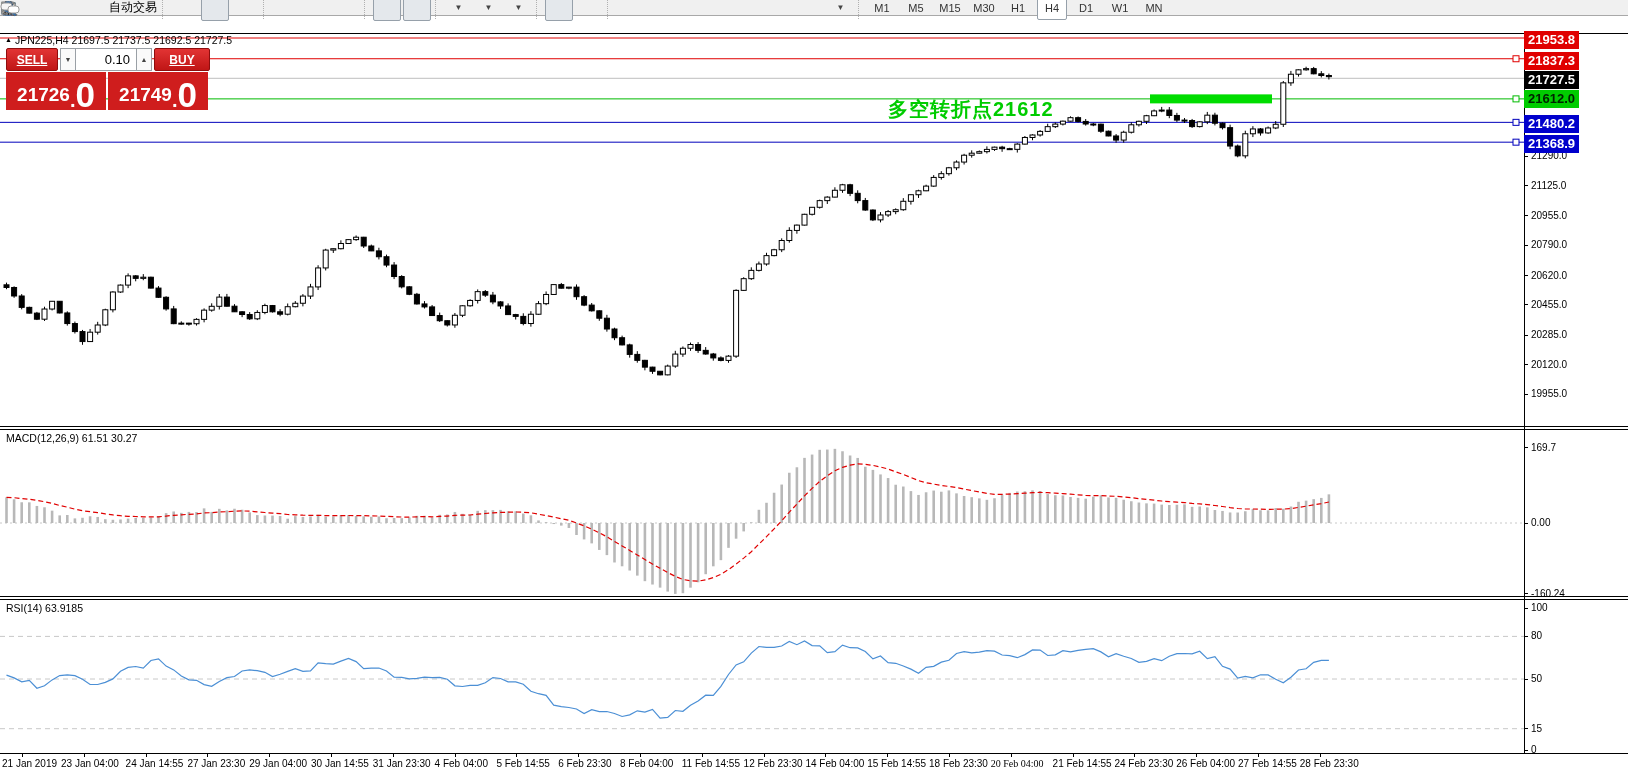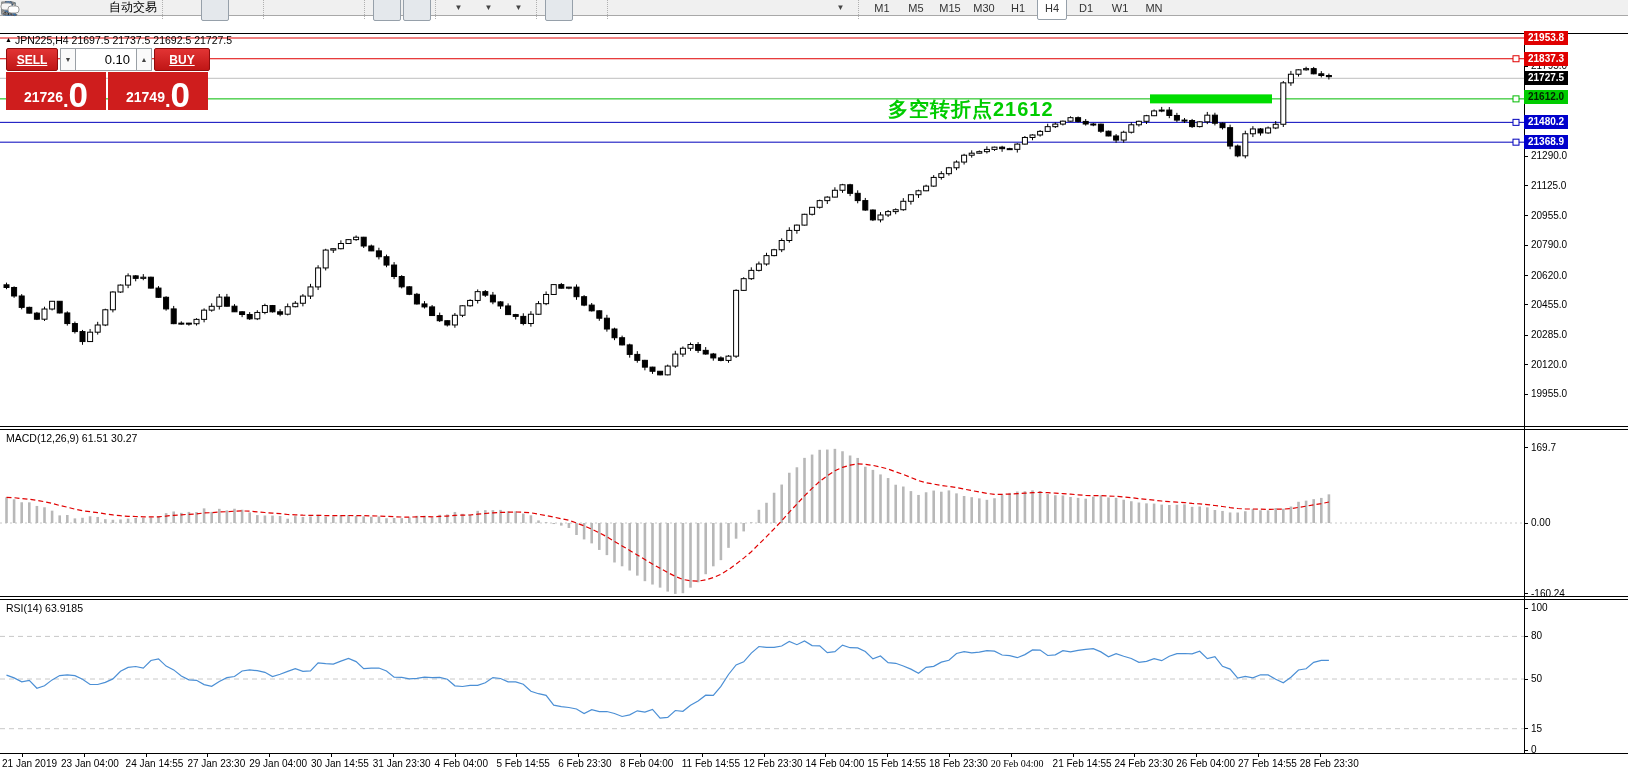--- a/index.html
+++ b/index.html
@@ -26,21 +26,21 @@
   #time-axis{position:absolute;top:753px;left:0;width:1628px;height:23px;background:#fff;}
   .hline{position:absolute;left:0;width:1628px;height:1px;background:#000;}
   #gutter{position:absolute;left:1524px;top:33px;width:104px;height:720px;}
   #gutter-border{position:absolute;left:1524px;top:33px;width:1px;height:720px;background:#000;}
   svg{position:absolute;left:0;top:0;}
   .pane-label{position:absolute;left:6px;top:2px;font-size:10.5px;color:#000;white-space:nowrap;z-index:5;}
   #symbol-title{position:absolute;left:5px;top:1px;font-size:10.5px;color:#000;z-index:6;white-space:nowrap;}
   #symbol-title .tri{font-size:7px;vertical-align:2px;margin-right:3px;}
   .ax-label{position:absolute;font-size:10px;color:#000;white-space:nowrap;}
   .ax-dash{position:absolute;left:0;width:4px;height:1px;background:#000;}
-  .lvl-tag{position:absolute;left:0;font-size:10px;font-weight:bold;padding:1px 4px 2px 4px;
+  .lvl-tag{position:absolute;left:0;font-size:13px;font-weight:bold;padding:1px 4px 2px 4px;
     white-space:nowrap;z-index:4;}
   .t-label{position:absolute;top:5px;font-size:10px;color:#000;white-space:nowrap;}
   .t-tick{position:absolute;top:0;width:1px;height:4px;background:#000;}
   
   #annotation{position:absolute;font-size:20px;font-weight:bold;z-index:5;white-space:nowrap;
     letter-spacing:1px;}
   
   #trade-panel{position:absolute;left:6px;top:15px;z-index:10;width:206px;}
   .tp-row{display:flex;height:23px;}
   .tp-btn{background:linear-gradient(#e23434,#c01616);border:1px solid #8e0d0d;color:#fff;
@@ -49,21 +49,21 @@
   #sell-btn{width:52px;}
   #buy-btn{width:56px;margin-left:2px;}
   .spin-btn{width:16px;background:#fafafa;border:1px solid #9aa0a6;color:#444;font-size:7px;
     display:flex;align-items:center;justify-content:center;box-sizing:border-box;}
   .vol-input{width:60px;border:1px solid #9aa0a6;border-left:none;border-right:none;
     text-align:right;font-size:13px;padding:0 6px 0 0;box-sizing:border-box;outline:none;
     font-family:"Liberation Sans",sans-serif;}
   .price-row{display:flex;margin-top:1px;}
   .big-price{width:100px;height:38px;background:#cf1d1d;color:#fff;display:flex;
     align-items:flex-end;justify-content:center;padding-bottom:2px;box-sizing:border-box;}
-  .big-price .p-main{font-size:14px;font-weight:bold;line-height:1;margin-bottom:4px;}
+  .big-price .p-main{font-size:19px;font-weight:bold;line-height:1;margin-bottom:4px;}
   .big-price .p-dot{font-size:20px;font-weight:bold;line-height:.8;}
   .big-price .p-big{font-size:35px;font-weight:bold;line-height:.78;}
   #buy-big{margin-left:2px;}
   
   .ic{display:block;}
 </style>
 </head>
 <body>
 
 <div class="toolbar">

